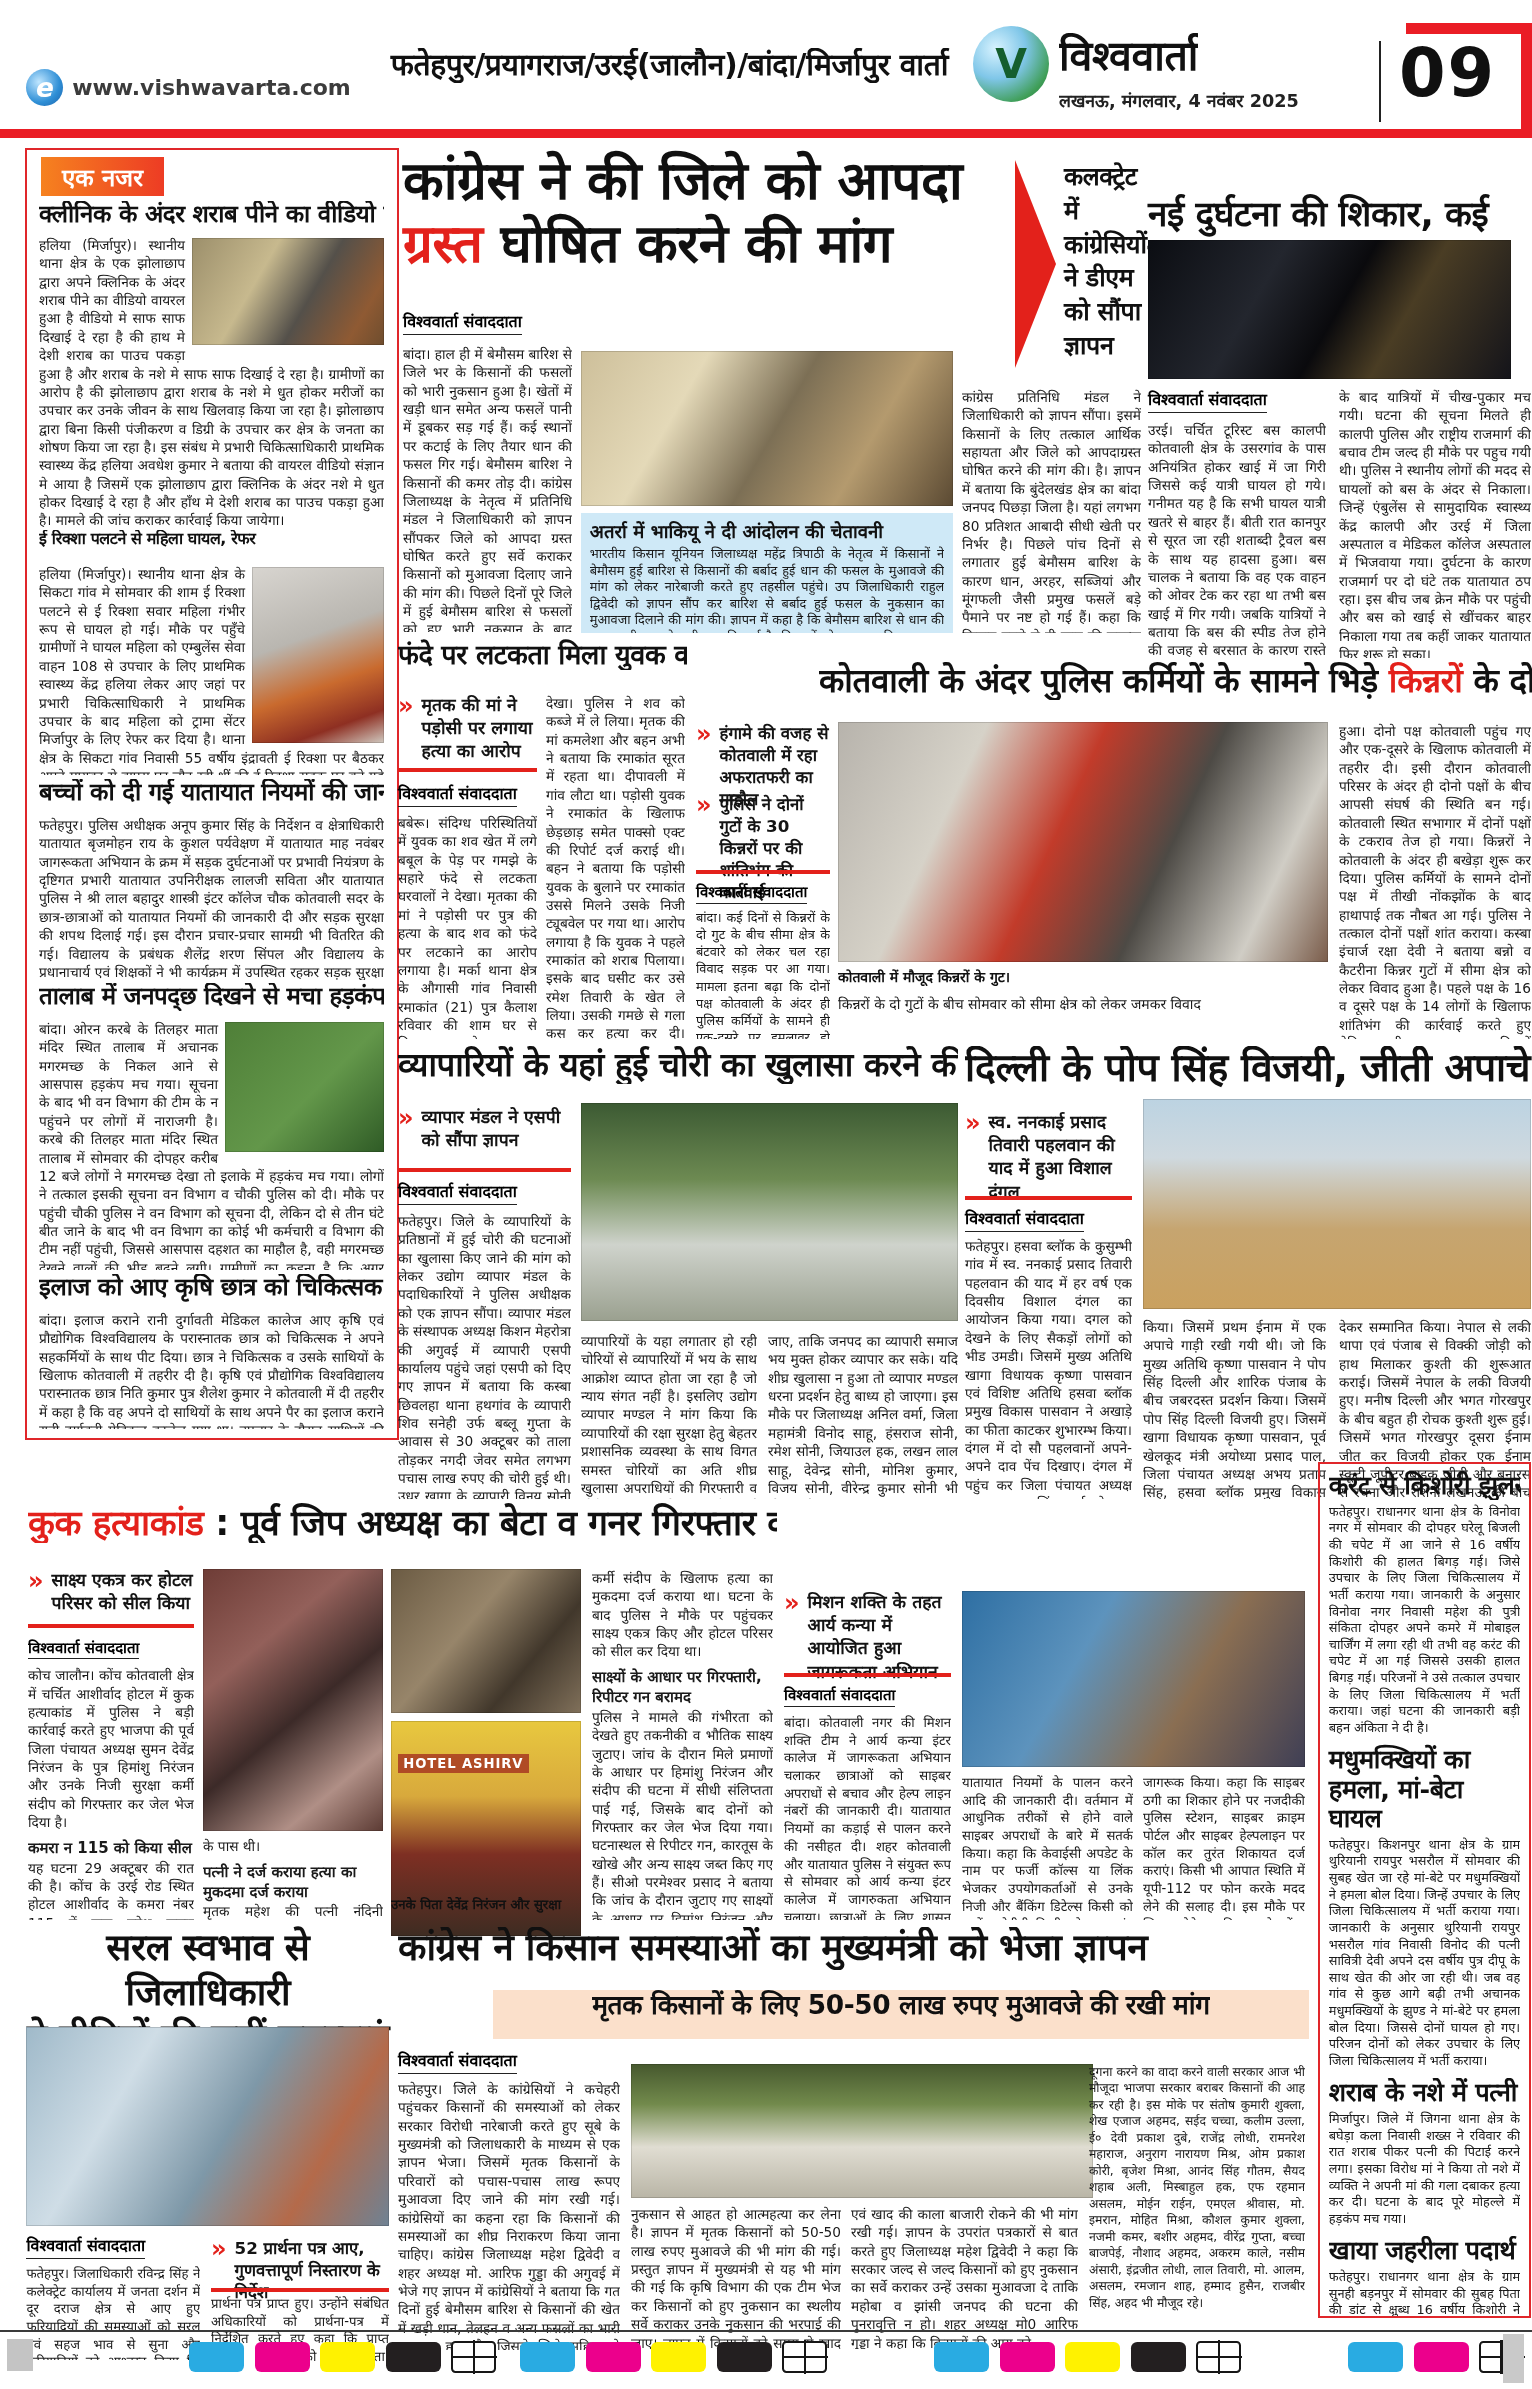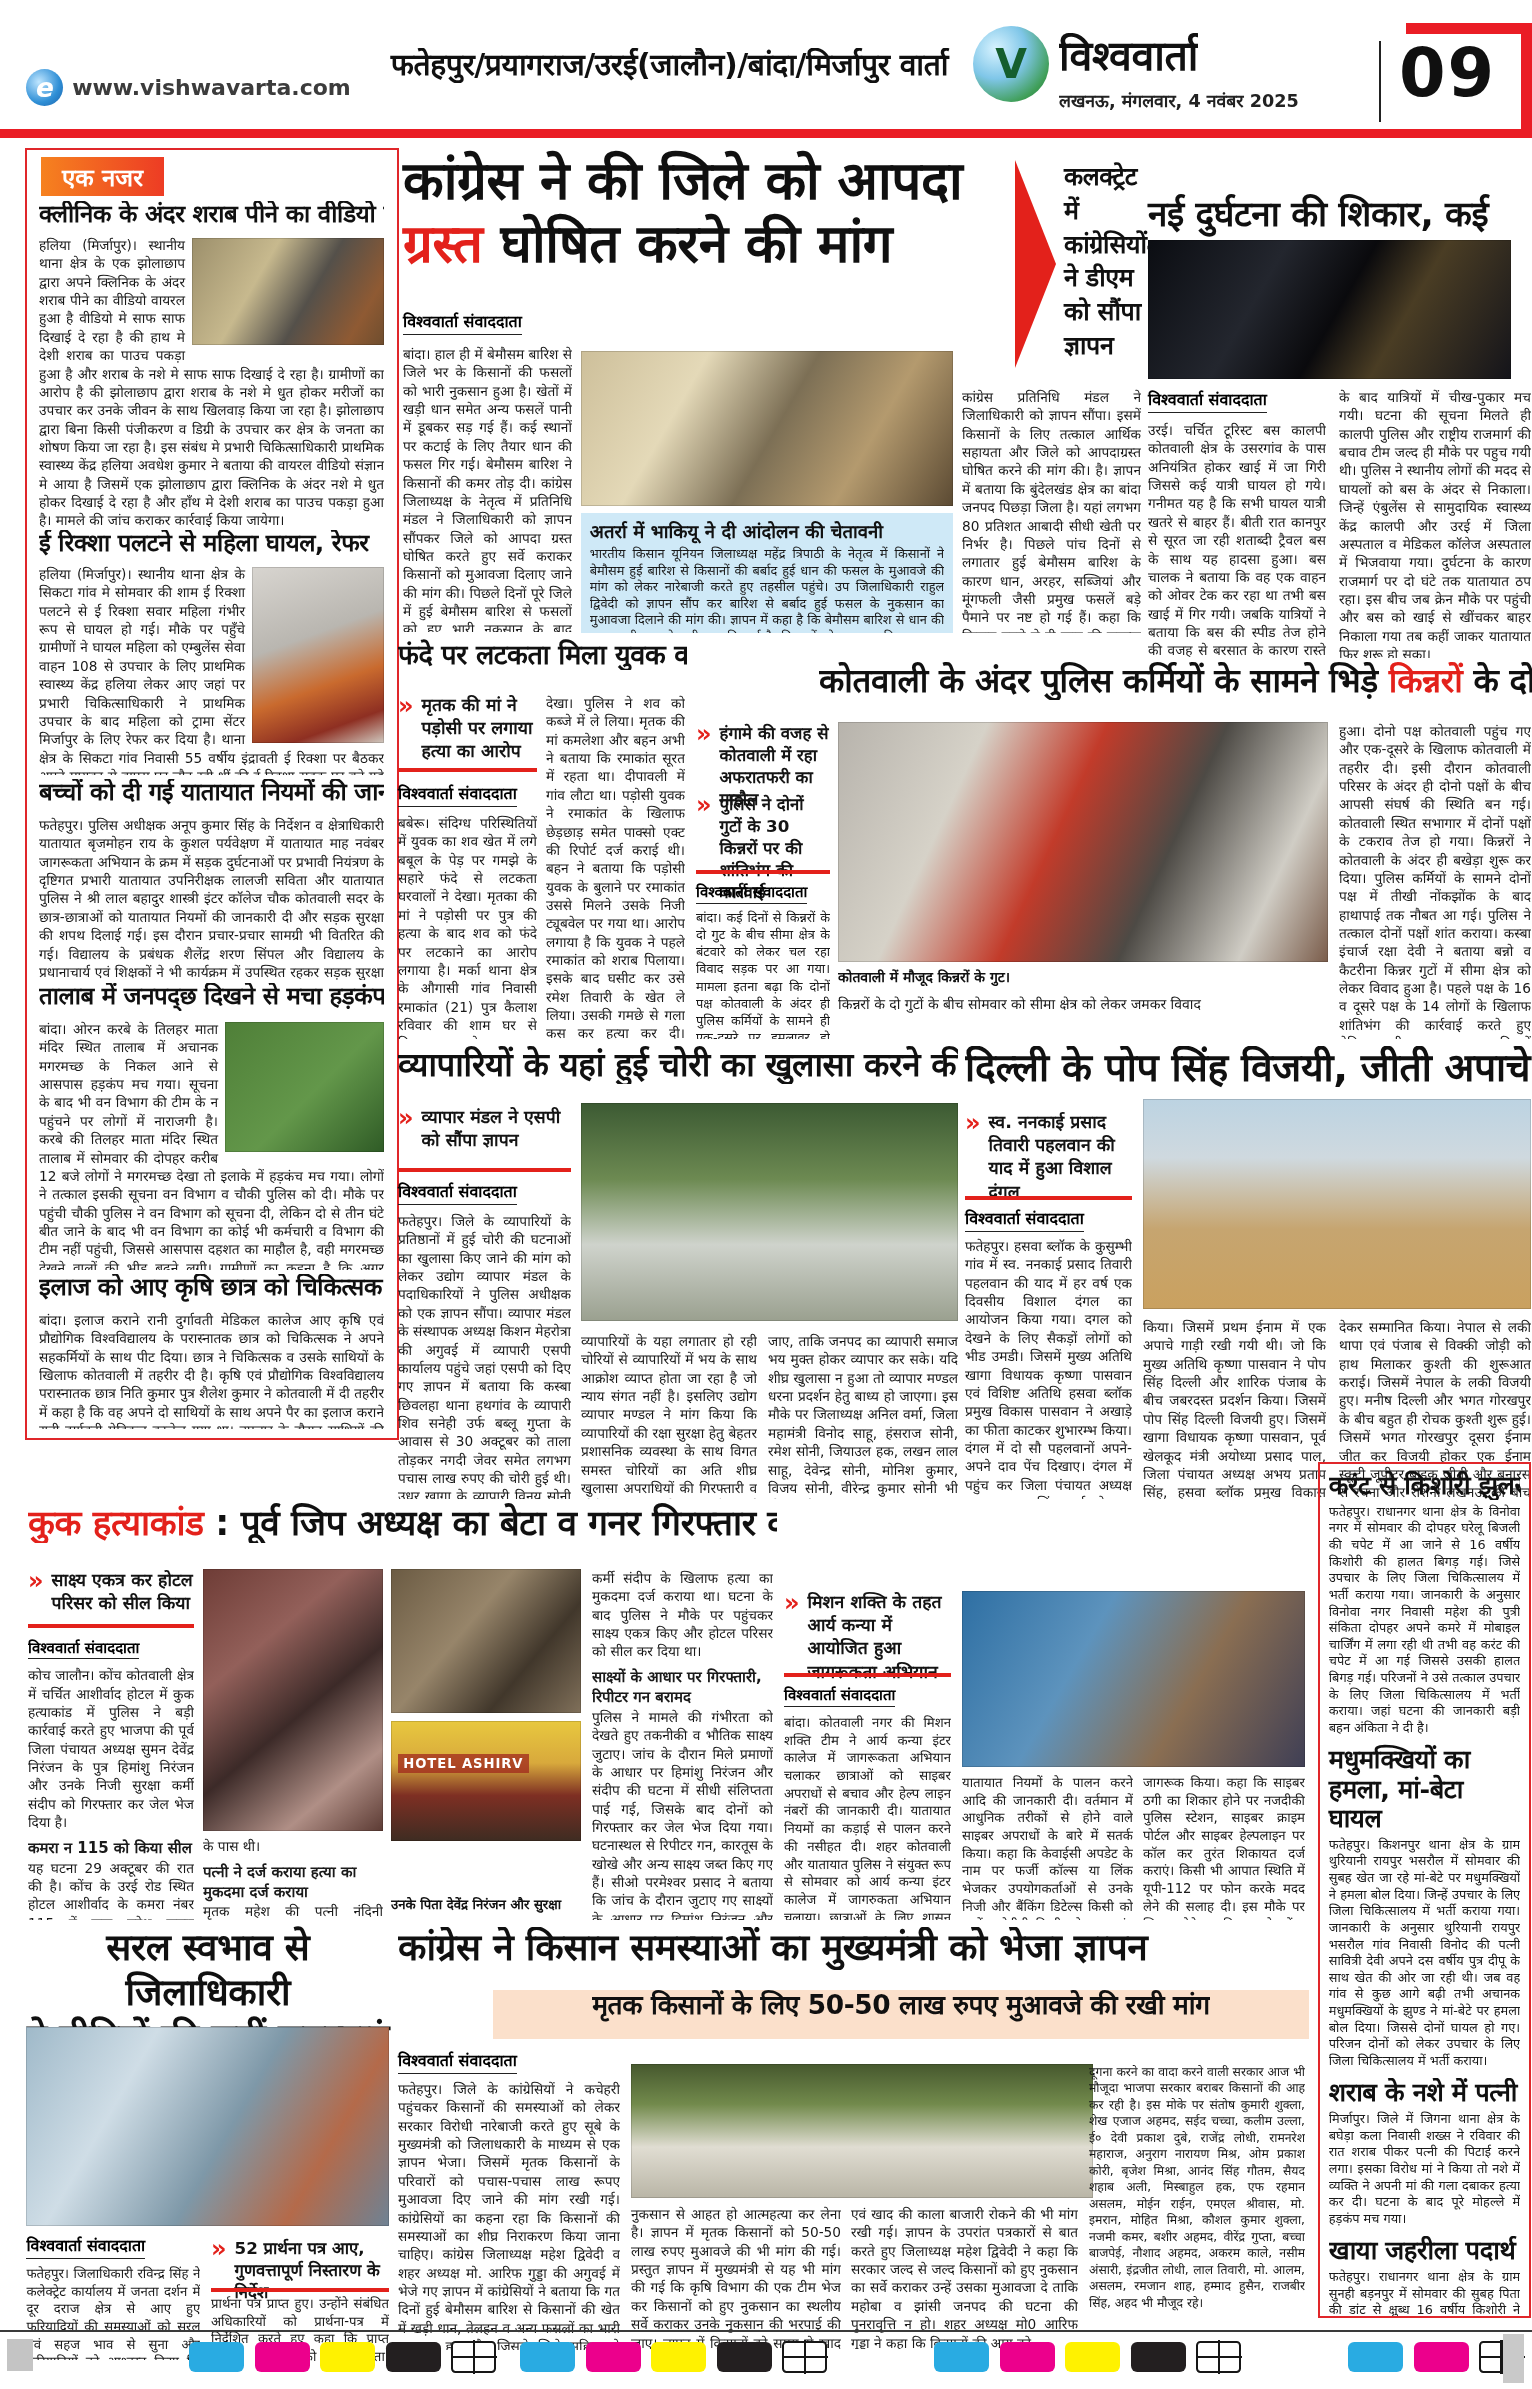--- a/index.html
+++ b/index.html
@@ -62,21 +62,21 @@
 
   <div class="abs" style="left:25px;top:148px;width:370px;height:1288px;border:2.2px solid #e0262a;"></div>
   <div class="abs" style="left:41px;top:157px;width:123px;height:39px;background:linear-gradient(90deg,#f6821f,#ed3c24);color:#fff;font-weight:800;font-size:24px;display:flex;align-items:center;justify-content:center;">एक नजर</div>
 
   <div class="abs hl nowrap" style="left:39px;top:201px;width:345px;font-size:24px;">क्लीनिक के अंदर शराब पीने का वीडियो वायरल</div>
   <div class="abs body-txt" style="left:39px;top:236px;width:345px;height:291px;">
     <span class="ph ph-arrest" style="float:right;position:relative;width:192px;height:107px;margin:1.8px 0 5.3px 7px;display:block;"></span>
     <span>हलिया (मिर्जापुर)। स्थानीय थाना क्षेत्र के एक झोलाछाप द्वारा अपने क्लिनिक के अंदर शराब पीने का वीडियो वायरल हुआ है वीडियो मे साफ साफ दिखाई दे रहा है की हाथ मे देशी शराब का पाउच पकड़ा हुआ है और शराब के नशे मे साफ साफ दिखाई दे रहा है। ग्रामीणों का आरोप है की झोलाछाप द्वारा शराब के नशे मे धुत होकर मरीजों का उपचार कर उनके जीवन के साथ खिलवाड़ किया जा रहा है। झोलाछाप द्वारा बिना किसी पंजीकरण व डिग्री के उपचार कर क्षेत्र के जनता का शोषण किया जा रहा है। इस संबंध मे प्रभारी चिकित्साधिकारी प्राथमिक स्वास्थ्य केंद्र हलिया अवधेश कुमार ने बताया की वायरल वीडियो संज्ञान मे आया है जिसमें एक झोलाछाप द्वारा क्लिनिक के अंदर नशे मे धुत होकर दिखाई दे रहा है और हाँथ मे देशी शराब का पाउच पकड़ा हुआ है। मामले की जांच कराकर कार्रवाई किया जायेगा।</span>
   </div>
 
-  <div class="abs hl nowrap" style="left:39px;top:530px;width:345px;font-size:24px;">ई रिक्शा पलटने से महिला घायल, रेफर</div>
+  <div class="abs hl nowrap" style="left:39px;top:530px;width:345px;font-size:16px;">ई रिक्शा पलटने से महिला घायल, रेफर</div>
   <div class="abs body-txt" style="left:39px;top:565px;width:345px;height:210px;">
     <span class="ph ph-stretcher" style="float:right;position:relative;width:132px;height:176px;margin:1.8px 0 5.3px 7px;display:block;"></span>
     <span>हलिया (मिर्जापुर)। स्थानीय थाना क्षेत्र के सिकटा गांव मे सोमवार की शाम ई रिक्शा पलटने से ई रिक्शा सवार महिला गंभीर रूप से घायल हो गई। मौके पर पहुँचे ग्रामीणों ने घायल महिला को एम्बुलेंस सेवा वाहन 108 से उपचार के लिए प्राथमिक स्वास्थ्य केंद्र हलिया लेकर आए जहां पर प्रभारी चिकित्साधिकारी ने प्राथमिक उपचार के बाद महिला को ट्रामा सेंटर मिर्जापुर के लिए रेफर कर दिया है। थाना क्षेत्र के सिकटा गांव निवासी 55 वर्षीय इंद्रावती ई रिक्शा पर बैठकर अपने मायका से वापस घर लौट रही थीं की ई रिक्शा सड़क पर बने गड्ढे के कारण ई रिक्शा अनियंत्रित होकर पलट गया। जिससे ई रिक्शा सवार महिला गंभीर रूप से घायल हो गई। मौके पर पहुँचे ग्रामीणों ने घायल महिला को उपचार के लिए एम्बुलेंस सेवा 108 से प्राथमिक स्वास्थ्य केंद्र हलिया लेकर आए जंहा पर प्रभारी चिकित्साधिकारी डॉक्टर अवधेश कुमार ने प्राथमिक उपचार करने के बाद महिला को ट्रामा सेंटर मिर्ज़ापुर के लिए रेफर कर दिया है।</span>
   </div>
 
   <div class="abs hl nowrap" style="left:39px;top:779px;width:345px;font-size:24px;">बच्चों को दी गई यातायात नियमों की जानकारी</div>
   <div class="abs body-txt" style="left:39px;top:816px;width:345px;height:164px;">फतेहपुर। पुलिस अधीक्षक अनूप कुमार सिंह के निर्देशन व क्षेत्राधिकारी यातायात बृजमोहन राय के कुशल पर्यवेक्षण में यातायात माह नवंबर जागरूकता अभियान के क्रम में सड़क दुर्घटनाओं पर प्रभावी नियंत्रण के दृष्टिगत प्रभारी यातायात उपनिरीक्षक लालजी सविता और यातायात पुलिस ने श्री लाल बहादुर शास्त्री इंटर कॉलेज चौक कोतवाली सदर के छात्र-छात्राओं को यातायात नियमों की जानकारी दी और सड़क सुरक्षा की शपथ दिलाई गई। इस दौरान प्रचार-प्रचार सामग्री भी वितरित की गई। विद्यालय के प्रबंधक शैलेंद्र शरण सिंपल और विद्यालय के प्रधानाचार्य एवं शिक्षकों ने भी कार्यक्रम में उपस्थित रहकर सड़क सुरक्षा की शपथ ली। इसके साथ ही दोपहिया वाहनों, बिना फिटनेस और बिना नंबर प्लेट लगे वाहनों के खिलाफ कार्यवाही की गई, साथ ही नाबालिगों द्वारा ई-रिक्शा चलाने और हाईवे पर अवैध रूप से खड़े वाहनों को हटवाया गया।</div>
 
   <div class="abs hl nowrap" style="left:39px;top:983px;width:345px;font-size:24px;">तालाब में जनपद्छ दिखने से मचा हड़कंप</div>
   <div class="abs body-txt" style="left:39px;top:1020px;width:345px;height:250px;">
@@ -182,21 +182,21 @@
     <div class="subhead-inline">कमरा न 115 को किया सील</div>
     <div class="body-txt">यह घटना 29 अक्टूबर की रात की है। कोंच के उरई रोड स्थित होटल आशीर्वाद के कमरा नंबर 115 में कुक महेश कुमार अहिरवार की गोली लगने से मौके पर ही मौत हो गई थी। बताया गया कि गोली हिमांशु निरंजन की लाइसेंसी रिपीटर गन से चली थी, जो उस समय उनके निजी सुरक्षाकर्मी संदीप</div>
   </div>
   <div class="ph ph-crime abs" style="left:203px;top:1569px;width:180px;height:262px;"></div>
   <div class="abs" style="left:203px;top:1837px;width:180px;height:83px;overflow:hidden;">
     <div class="body-txt">के पास थी।</div>
     <div class="subhead-inline">पत्नी ने दर्ज कराया हत्या का मुकदमा दर्ज कराया</div>
     <div class="body-txt">मृतक महेश की पत्नी नंदिनी अहिरवार ने इस घटना में हिमांशु निरंजन, उनके पिता देवेंद्र निरंजन और सुरक्षा कर्मी संदीप के खिलाफ हत्या का मुकदमा दर्ज कराया। हिमांशु निरंजन,</div>
   </div>
   <div class="ph ph-room abs" style="left:391px;top:1569px;width:190px;height:144px;"></div>
-  <div class="ph ph-hotel abs" style="left:391px;top:1721px;width:190px;height:120px;text-align:center;">
+  <div class="ph ph-hotel abs" style="left:391px;top:1721px;width:190px;height:215px;text-align:center;">
     <span style="position:absolute;left:7px;top:33px;color:#fff;background:rgba(160,40,30,.75);font-weight:700;font-size:13.2px;padding:1.8px 5.3px;letter-spacing:0.9px;">HOTEL ASHIRV</span>
   </div>
   <div class="abs caption nowrap" style="left:391px;top:1895px;width:190px;font-size:13.2px;">उनके पिता देवेंद्र निरंजन और सुरक्षा</div>
   <div class="abs" style="left:592px;top:1569px;width:181px;height:351px;overflow:hidden;">
     <div class="body-txt">कर्मी संदीप के खिलाफ हत्या का मुकदमा दर्ज कराया था। घटना के बाद पुलिस ने मौके पर पहुंचकर साक्ष्य एकत्र किए और होटल परिसर को सील कर दिया था।</div>
     <div class="subhead-inline">साक्ष्यों के आधार पर गिरफ्तारी, रिपीटर गन बरामद</div>
     <div class="body-txt">पुलिस ने मामले की गंभीरता को देखते हुए तकनीकी व भौतिक साक्ष्य जुटाए। जांच के दौरान मिले प्रमाणों के आधार पर हिमांशु निरंजन और संदीप की घटना में सीधी संलिप्तता पाई गई, जिसके बाद दोनों को गिरफ्तार कर जेल भेज दिया गया। घटनास्थल से रिपीटर गन, कारतूस के खोखे और अन्य साक्ष्य जब्त किए गए हैं। सीओ परमेश्वर प्रसाद ने बताया कि जांच के दौरान जुटाए गए साक्ष्यों के आधार पर हिमांशु निरंजन और संदीप को गिरफ्तार कर जेल भेज दिया गया है। अन्य आरोपियों की भूमिका की जांच की जा रही है, पर्याप्त सबूत मिलने पर आगे की कार्रवाई की जाएगी।</div>
   </div>
 
   <div class="abs bullet" style="left:784px;top:1591px;width:167px;">

